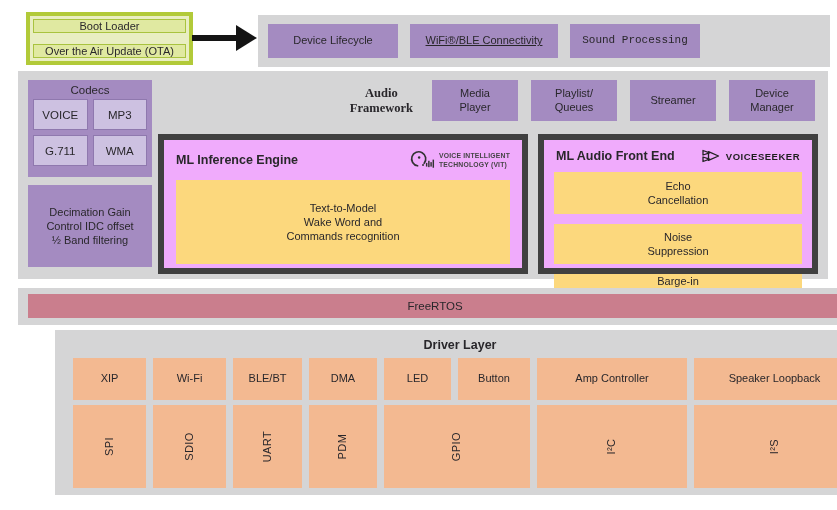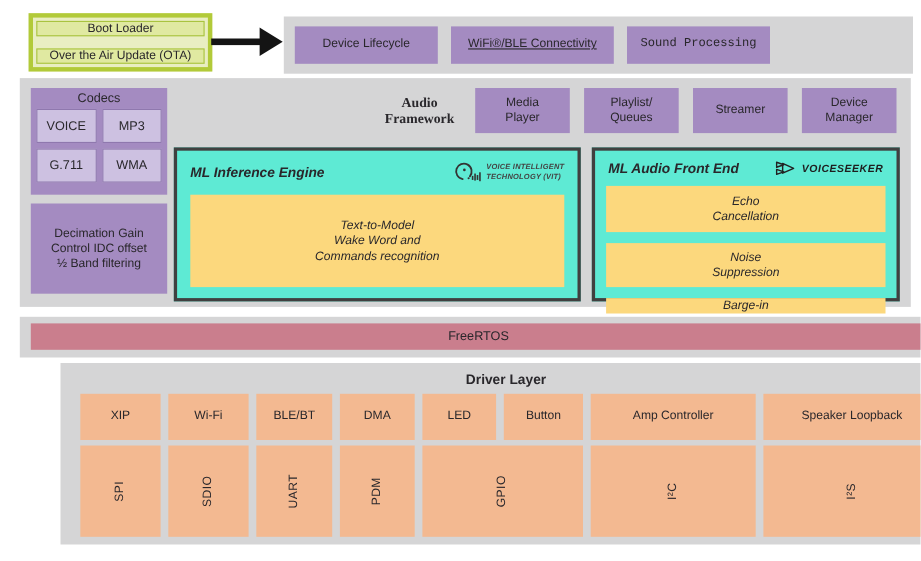--- a/index.html
+++ b/index.html
@@ -40,21 +40,21 @@
   .codec-cell{height:29px;background:#cdc1e1;border:1px solid #8f78ae;display:flex;
         align-items:center;justify-content:center;font-size:11.5px;}
   .dsp{position:absolute;left:10px;top:114px;width:124px;height:82px;background:#a48bc1;display:flex;
         align-items:center;justify-content:center;text-align:center;font-size:11px;line-height:1.3;white-space:pre-line;}
 
   .af-row{position:absolute;left:140px;top:9px;right:13px;height:41px;display:flex;gap:13px;
         justify-content:flex-end;align-items:stretch;}
   .af-row .panel-title{align-self:center;margin-right:6px;font-family:Liberation Serif, serif;}
   .af-row .pbox{width:86px;flex:none;}
 
-  .ml-box{position:absolute;top:63px;height:140px;background:#5eead4;border:3px solid #404040;box-sizing:border-box;font-style:italic;}
+  .ml-box{position:absolute;top:63px;height:140px;background:#f0abfc;border:6px solid #404040;box-sizing:border-box;}
   .mlie{left:140px;width:370px;}
   .mlafe{left:520px;width:280px;}
   .ml-head{display:flex;align-items:center;justify-content:space-between;padding:9px 12px 6px;}
   .ml-title{font-weight:bold;font-size:12.5px;}
   .logo{display:flex;align-items:center;gap:4px;justify-content:space-between;}
   .vit-text{font-size:6.8px;font-weight:bold;color:#444;line-height:1.35;white-space:pre-line;letter-spacing:.2px;}
   .vs-text{font-size:9.5px;font-weight:bold;letter-spacing:.5px;color:#1e1e1e;}
   .ie-block{margin:3px 12px 0;height:84px;}
   .afe-grid{display:grid;grid-template-columns:1fr;grid-template-rows:42px 40px;gap:10px;margin:3px 10px 0;}
 

